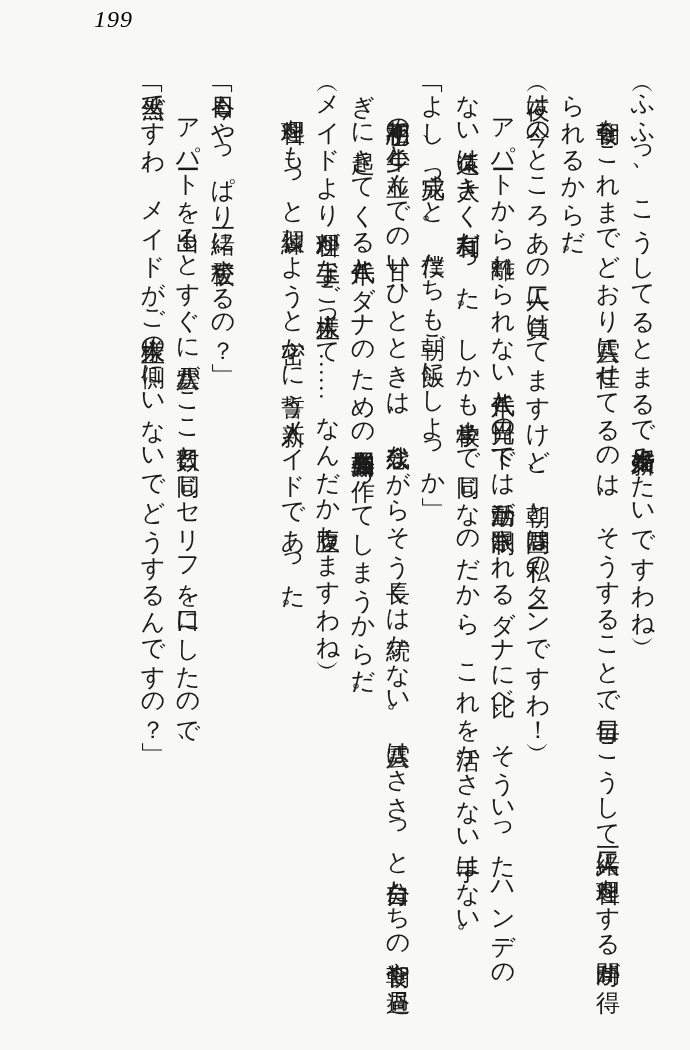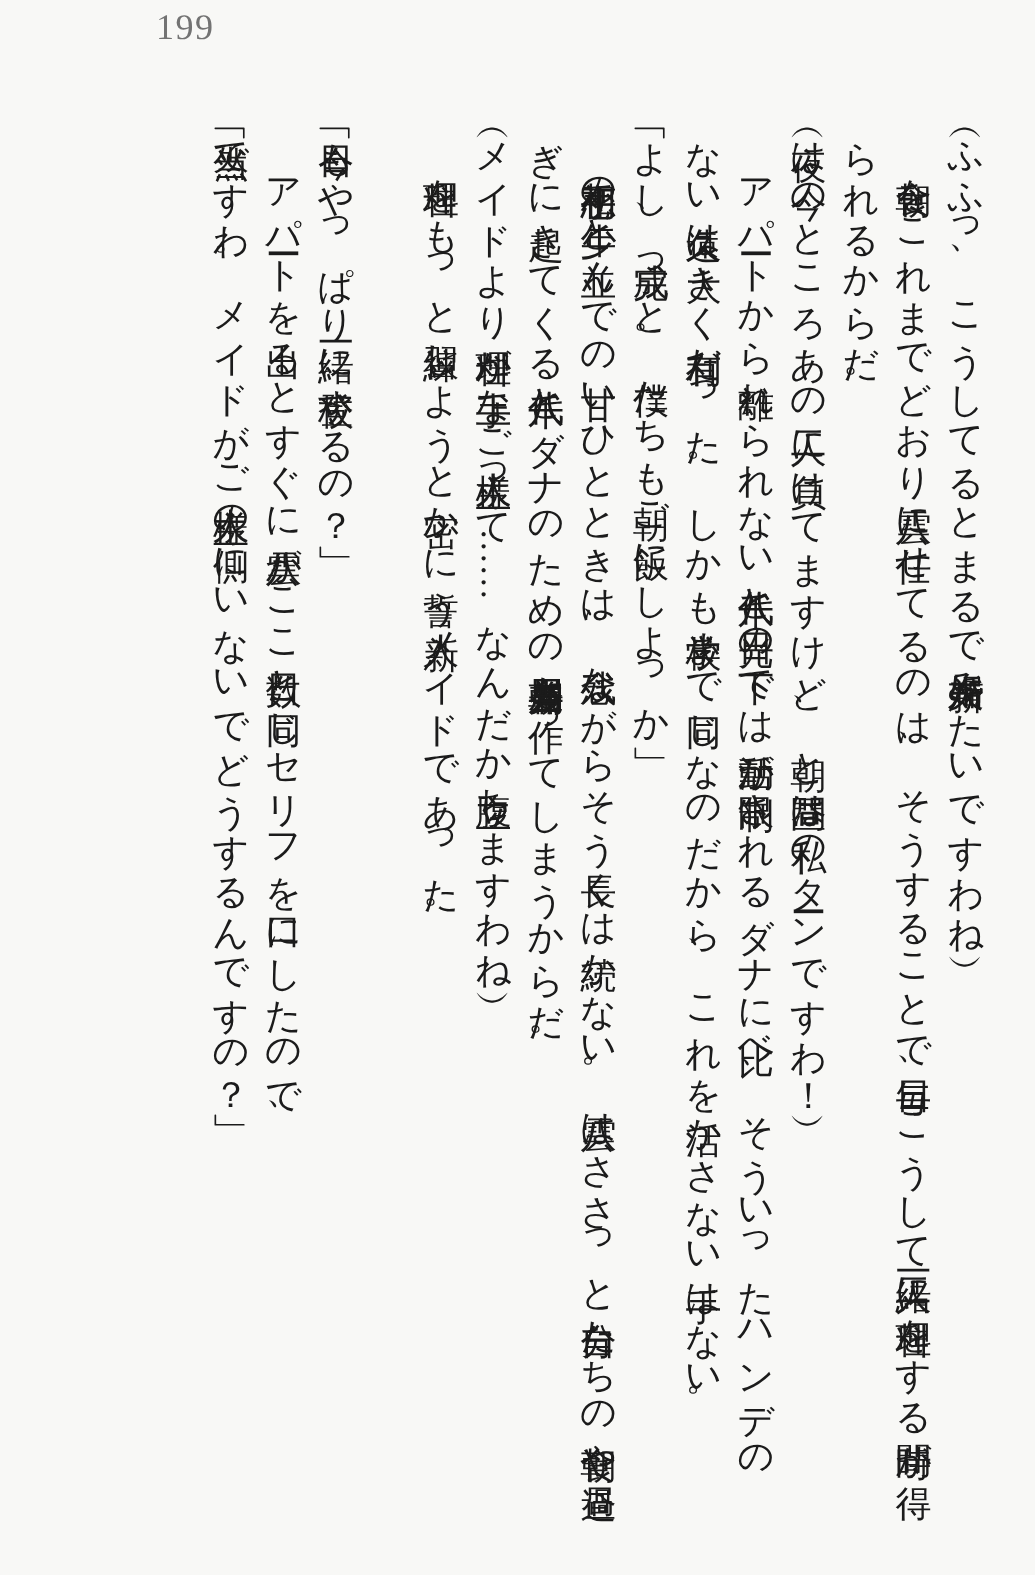--- a/index.html
+++ b/index.html
@@ -14,24 +14,25 @@
     overflow: hidden;
     font-family: "Liberation Serif", "DejaVu Serif", serif;
   }
   .page {
     position: absolute;
     inset: 0;
   }
   .page-number {
     position: absolute;
     top: 6px;
-    left: 104px;
+    left: 94px;
+    font-style: italic;
     font-size: 24px;
     letter-spacing: 1px;
-    color: #737373;
+    color: #000000;
   }
   .text-block {
     position: absolute;
     top: 78px;
     right: 30px;
     height: 912px; 
     writing-mode: vertical-rl;
     -webkit-writing-mode: vertical-rl;
     text-orientation: mixed;
     font-size: 24px;

